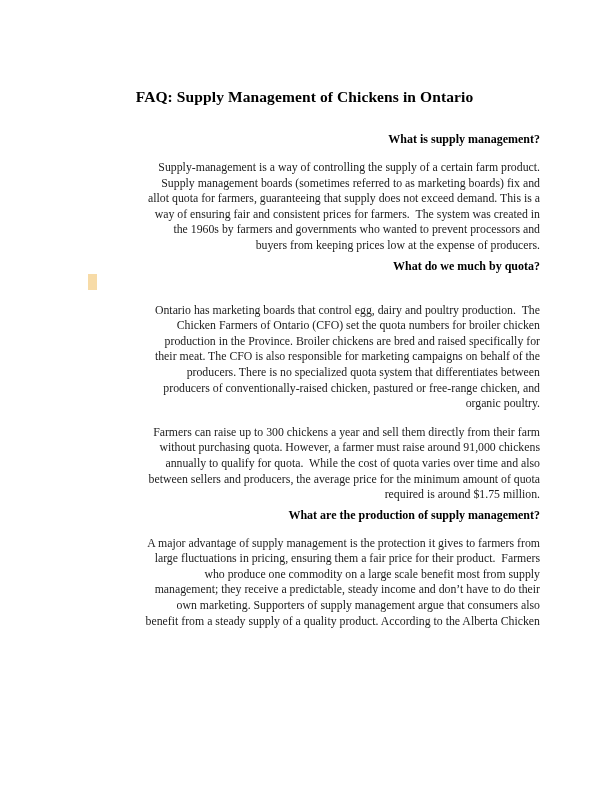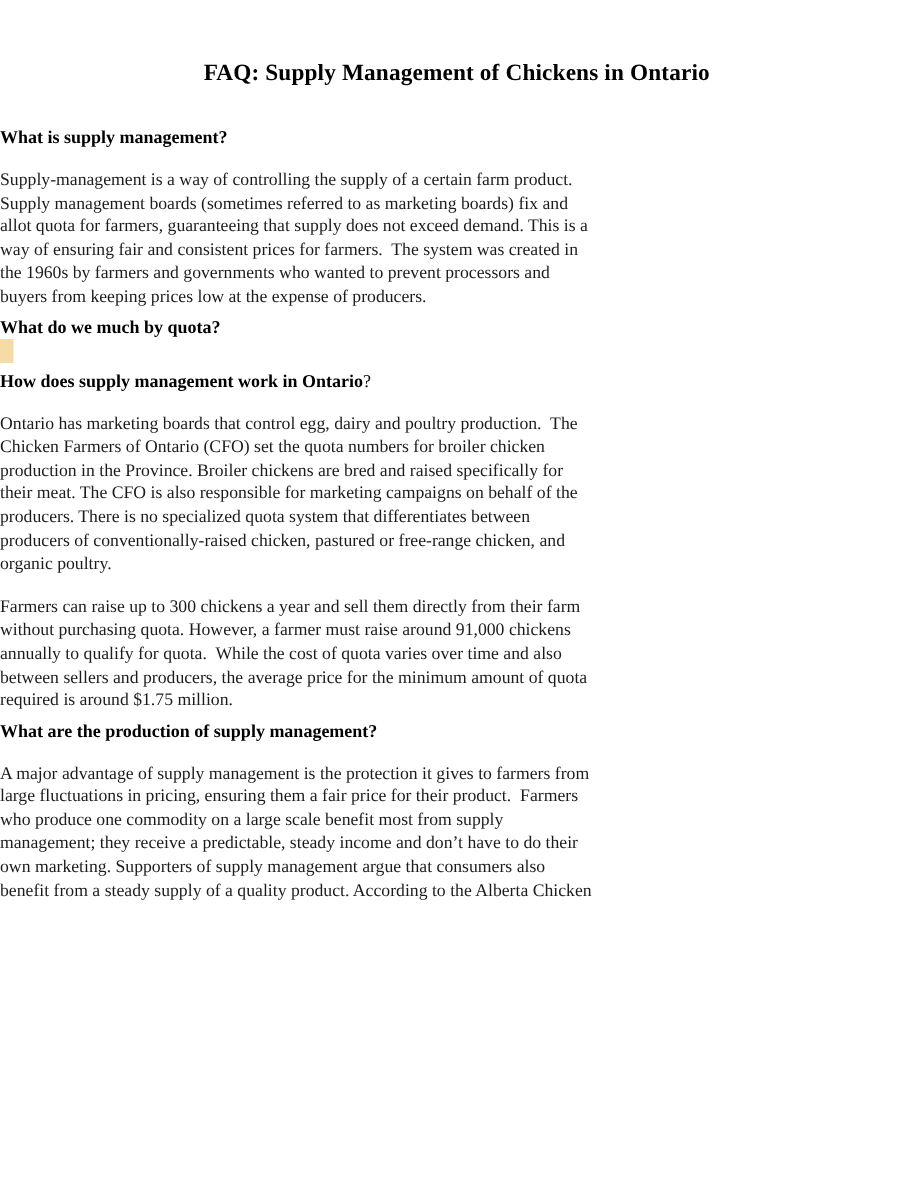--- a/index.html
+++ b/index.html
@@ -11,30 +11,32 @@
     font-family: "Liberation Serif", "DejaVu Serif", serif;
     overflow: hidden;
   }
   .page {
     width: 609px;
     height: 786px;
     background: #ffffff;
     position: relative;
   }
   .doc-title {
-    padding-top: 40px;
+    padding-top: 88px;
     text-align: center;
     font-size: 15.5px;
     line-height: 18px;
     font-weight: 700;
     color: #000000;
     letter-spacing: 0.1px;
   }
   .content {
+    margin-left: 88px;
     width: 452px;
+    text-align: right;
   }
   .q {
     font-size: 12px;
     line-height: 16px;
     font-weight: 700;
     color: #000000;
     margin: 4px 0 0 0;
   }
   .q-first { margin-top: 25px; }
   .q .suffix-regular { font-weight: 400; }
@@ -65,21 +67,20 @@
     <p class="para">Supply-management is a way of controlling the supply of a certain farm product.
 Supply management boards (sometimes referred to as marketing boards) fix and
 allot quota for farmers, guaranteeing that supply does not exceed demand. This is a
 way of ensuring fair and consistent prices for farmers.  The system was created in
 the 1960s by farmers and governments who wanted to prevent processors and
 buyers from keeping prices low at the expense of producers.</p>
 
     <h2 class="q">What do we much by quota?</h2>
     <div class="highlight-mark" style="background-color: rgb(247, 219, 167);"></div>
 
-    <h2 class="q"><span>How does supply management work in Ontario</span><span class="suffix-regular">?</span></h2>
     <p class="para">Ontario has marketing boards that control egg, dairy and poultry production.  The
 Chicken Farmers of Ontario (CFO) set the quota numbers for broiler chicken
 production in the Province. Broiler chickens are bred and raised specifically for
 their meat. The CFO is also responsible for marketing campaigns on behalf of the
 producers. There is no specialized quota system that differentiates between
 producers of conventionally-raised chicken, pastured or free-range chicken, and
 organic poultry.</p>
 
     <p class="para">Farmers can raise up to 300 chickens a year and sell them directly from their farm
 without purchasing quota. However, a farmer must raise around 91,000 chickens

